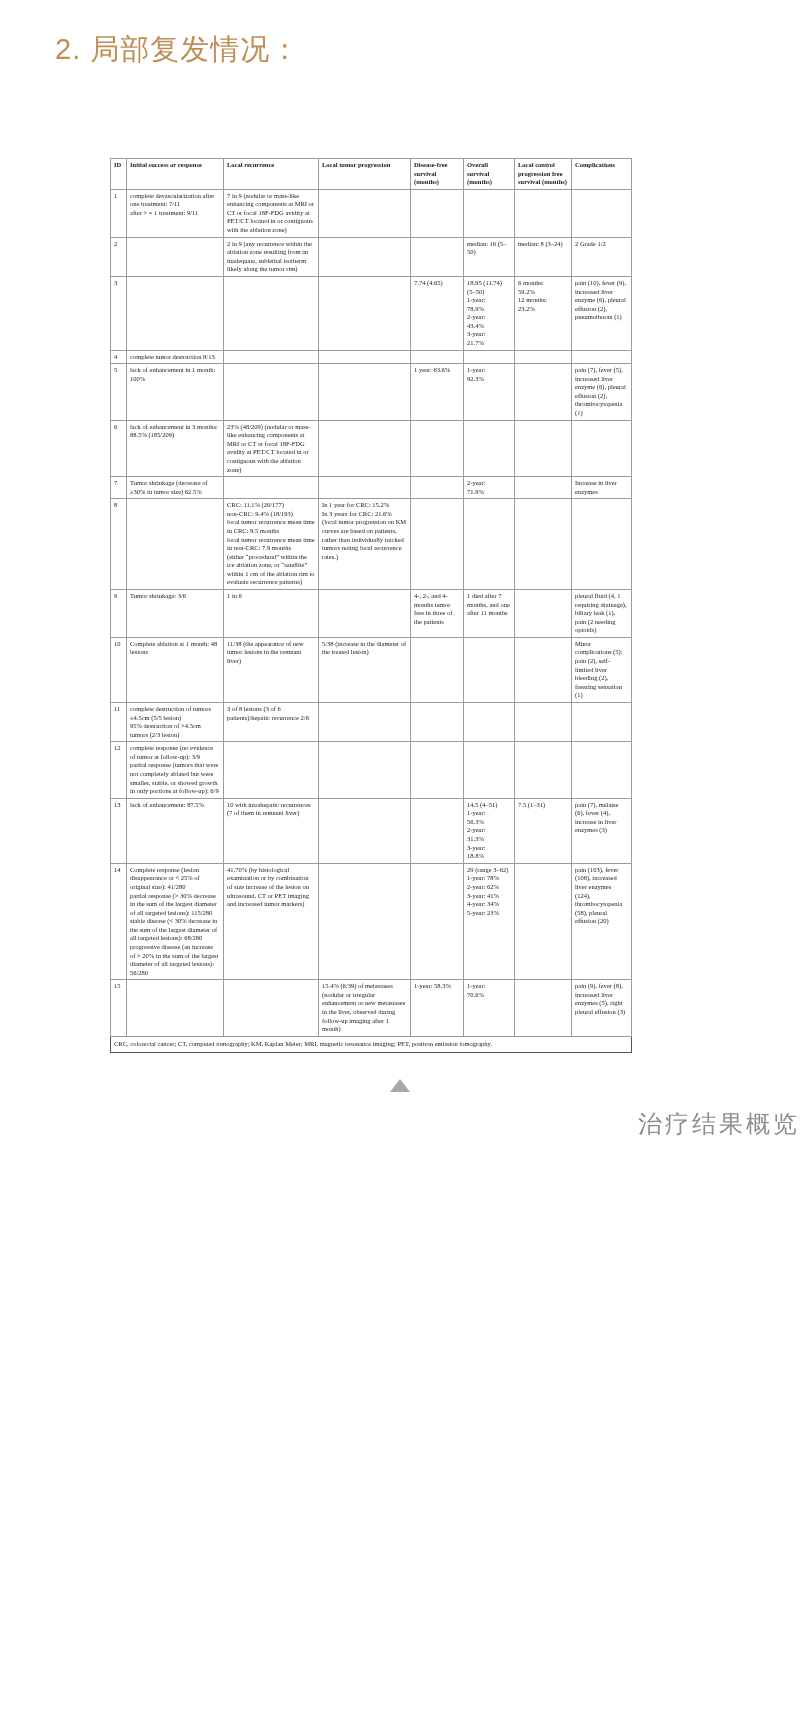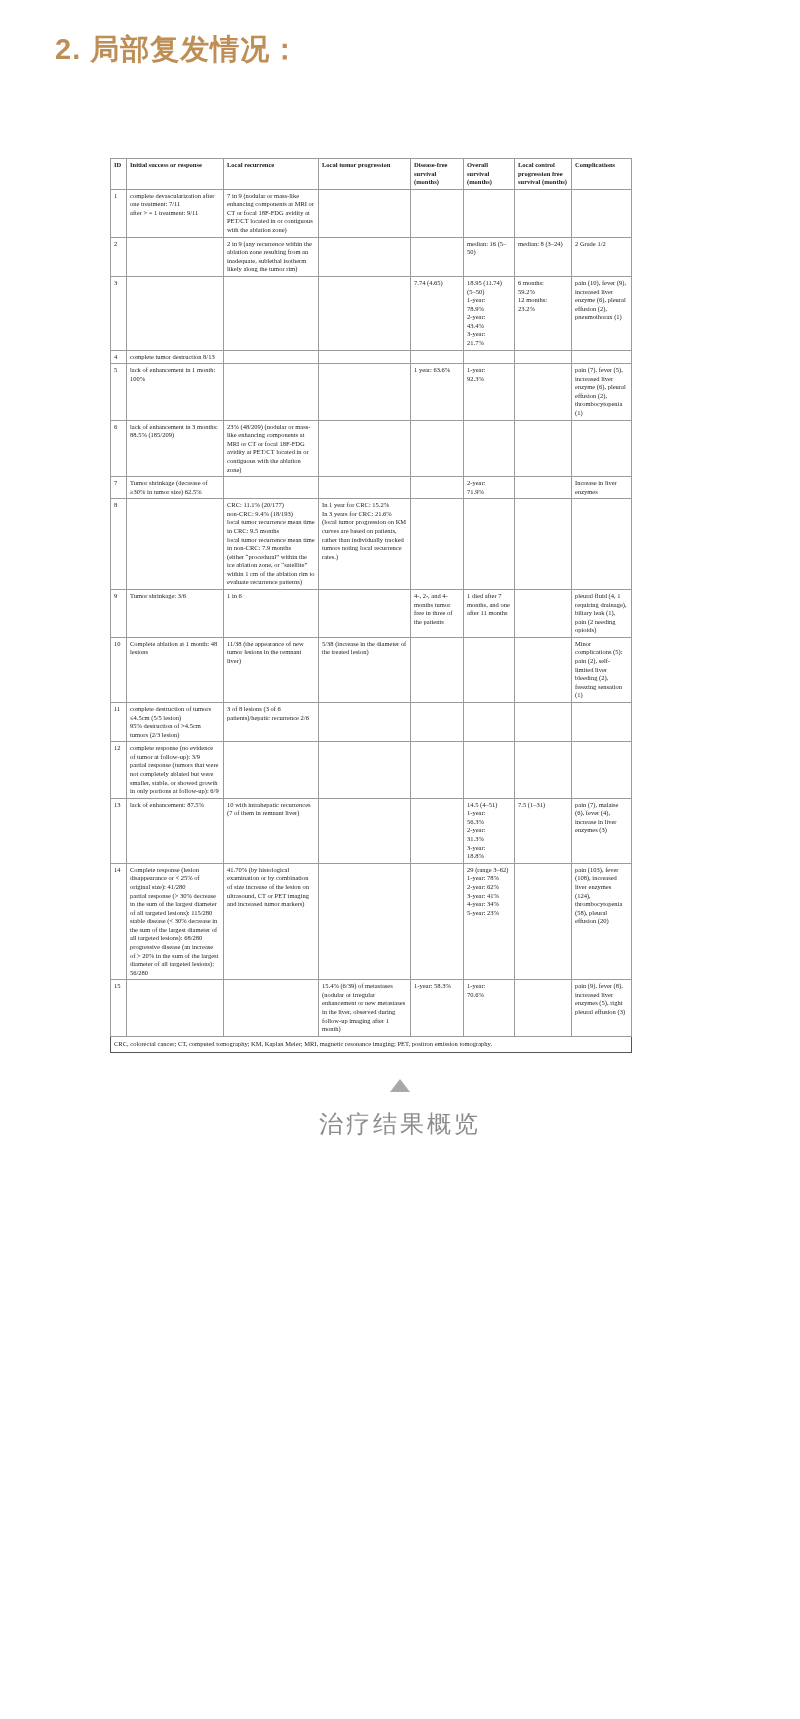--- a/index.html
+++ b/index.html
@@ -3,21 +3,21 @@
 <meta charset="utf-8">
 <style>
   * { margin: 0; padding: 0; box-sizing: border-box; }
   html, body { width: 800px; background: #ffffff; }
   body { height: 1719px; overflow: hidden; font-family: "Liberation Sans", sans-serif; }
 
   .content { padding: 30px 45px 0 55px; }
 
   .section-heading {
     font-size: 29px;
-    font-weight: bold;
+    font-weight: normal;
     color: #bf8e55;
     letter-spacing: 1px;
     margin-bottom: 22px;
   }
 
   .intro-paragraph {
     font-size: 31px;
     color: #333333;
     line-height: 57px;
     width: 705px;
@@ -56,21 +56,21 @@
   col.c-os   { width: 51px; }
   col.c-lc   { width: 57px; }
   col.c-comp { width: 60px; }
   table.results tfoot td {
     border: none;
     border-top: 0.9px solid #777;
     padding: 3px 3px 4px 3px;
     white-space: normal;
   }
 
-  .caption-block { margin-top: 26px; text-align: center; }
+  .caption-block { margin-top: 26px; text-align: right; }
   .up-triangle {
     width: 0; height: 0; margin: 0 auto;
     border-left: 10px solid transparent;
     border-right: 10px solid transparent;
     border-bottom: 13px solid #a8a8a8;
   }
   .table-caption {
     margin-top: 16px;
     font-size: 24px;
     color: #8c8c8c;

